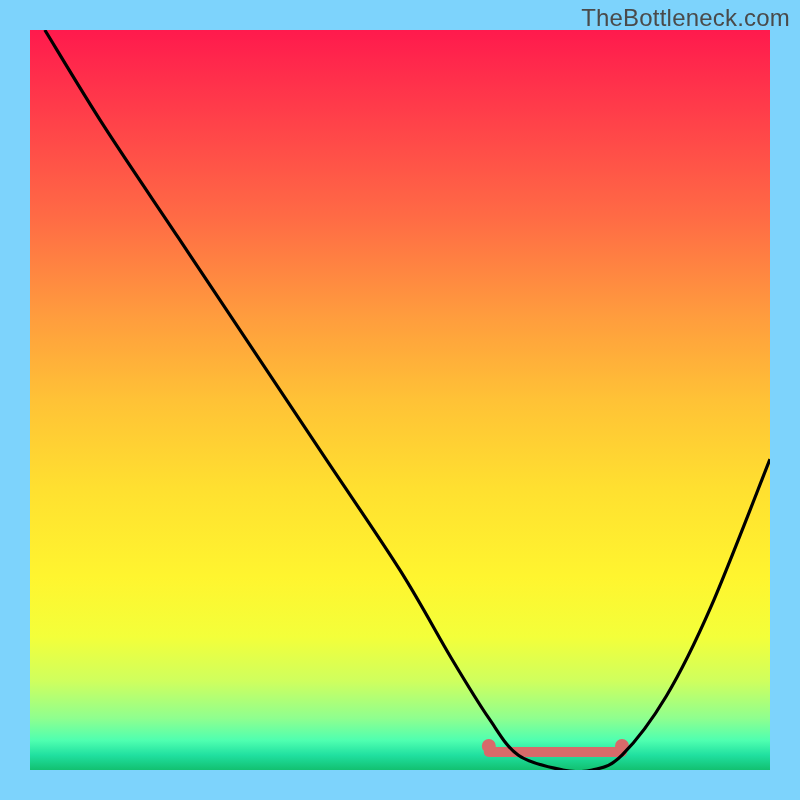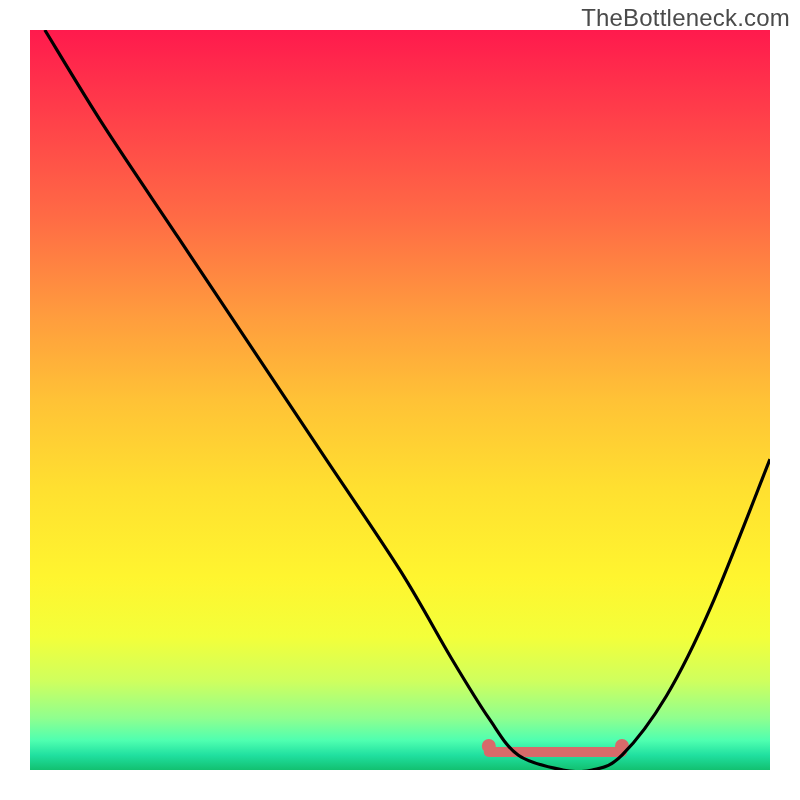--- a/index.html
+++ b/index.html
@@ -10,21 +10,21 @@
     background: #000;
     overflow: hidden;
     font-family: Arial, Helvetica, sans-serif;
   }
   .frame {
     position: absolute;
     top: 0;
     left: 0;
     width: 800px;
     height: 800px;
-    background: #ffffff;
+    background: #7dd3fc;
   }
   .plot-area {
     position: absolute;
     top: 30px;
     left: 30px;
     width: 740px;
     height: 740px;
     background: linear-gradient(to bottom,
       #ff1a4d 0%,
       #ff3a4a 10%,

